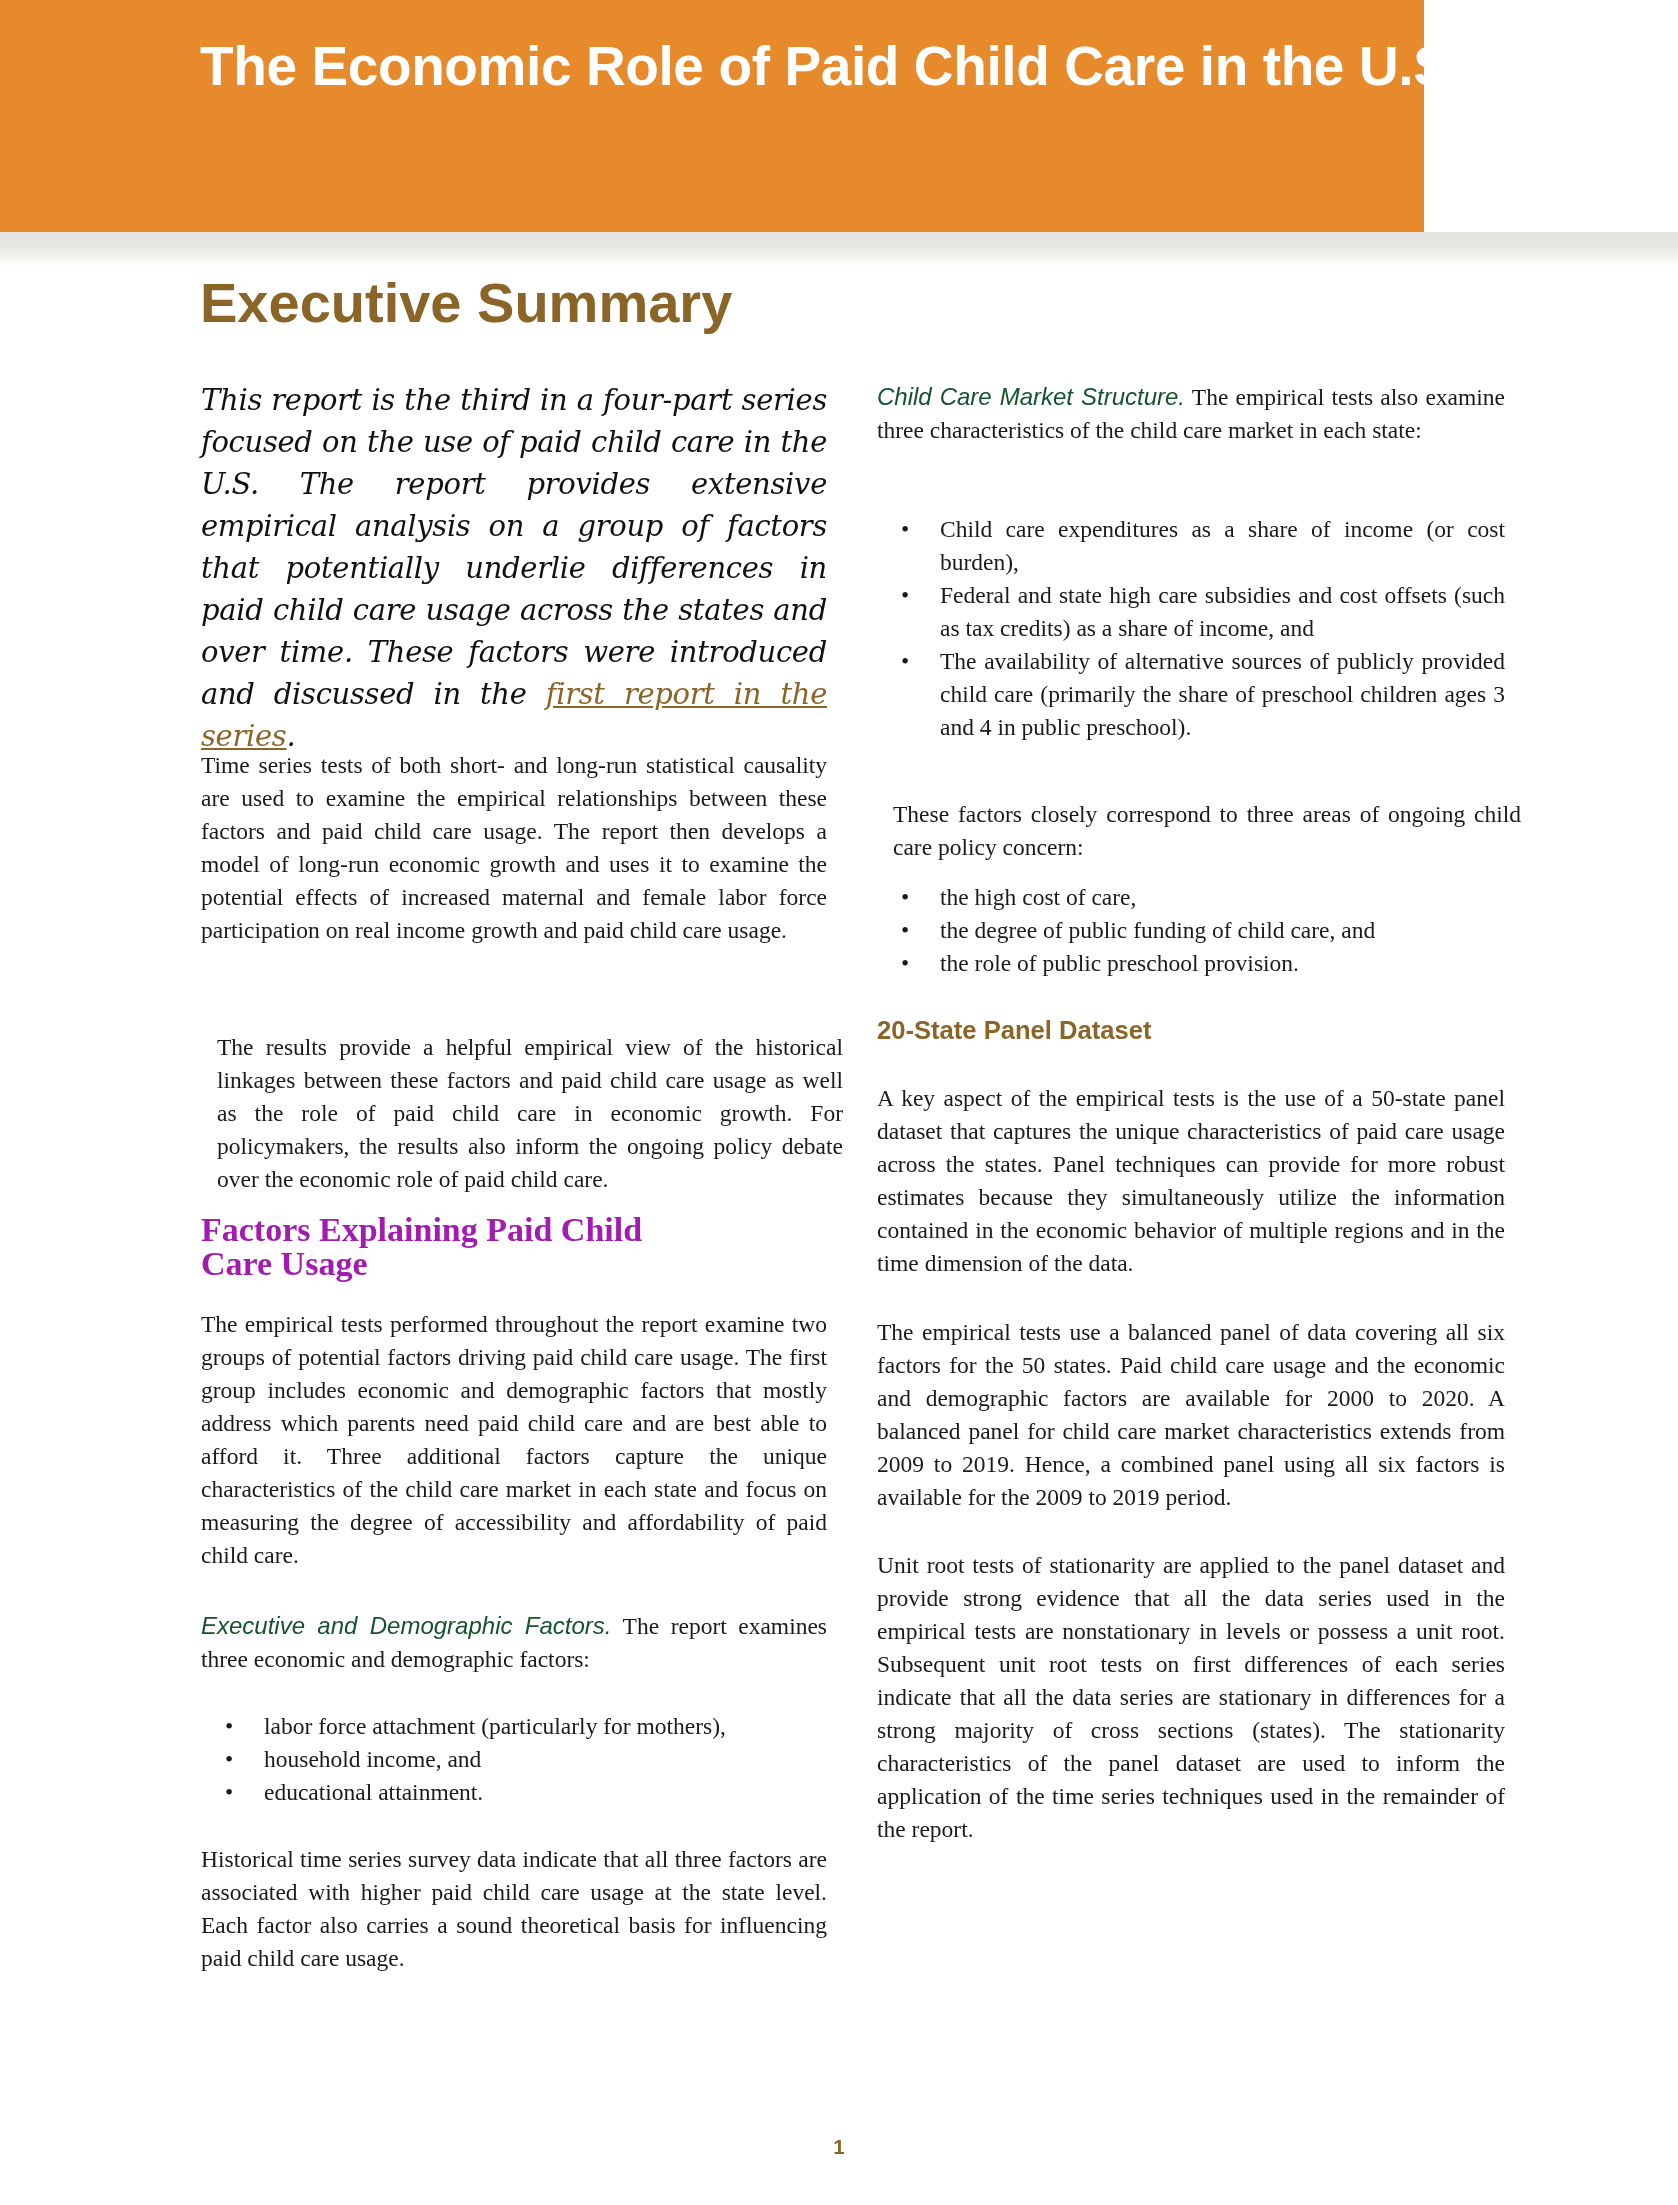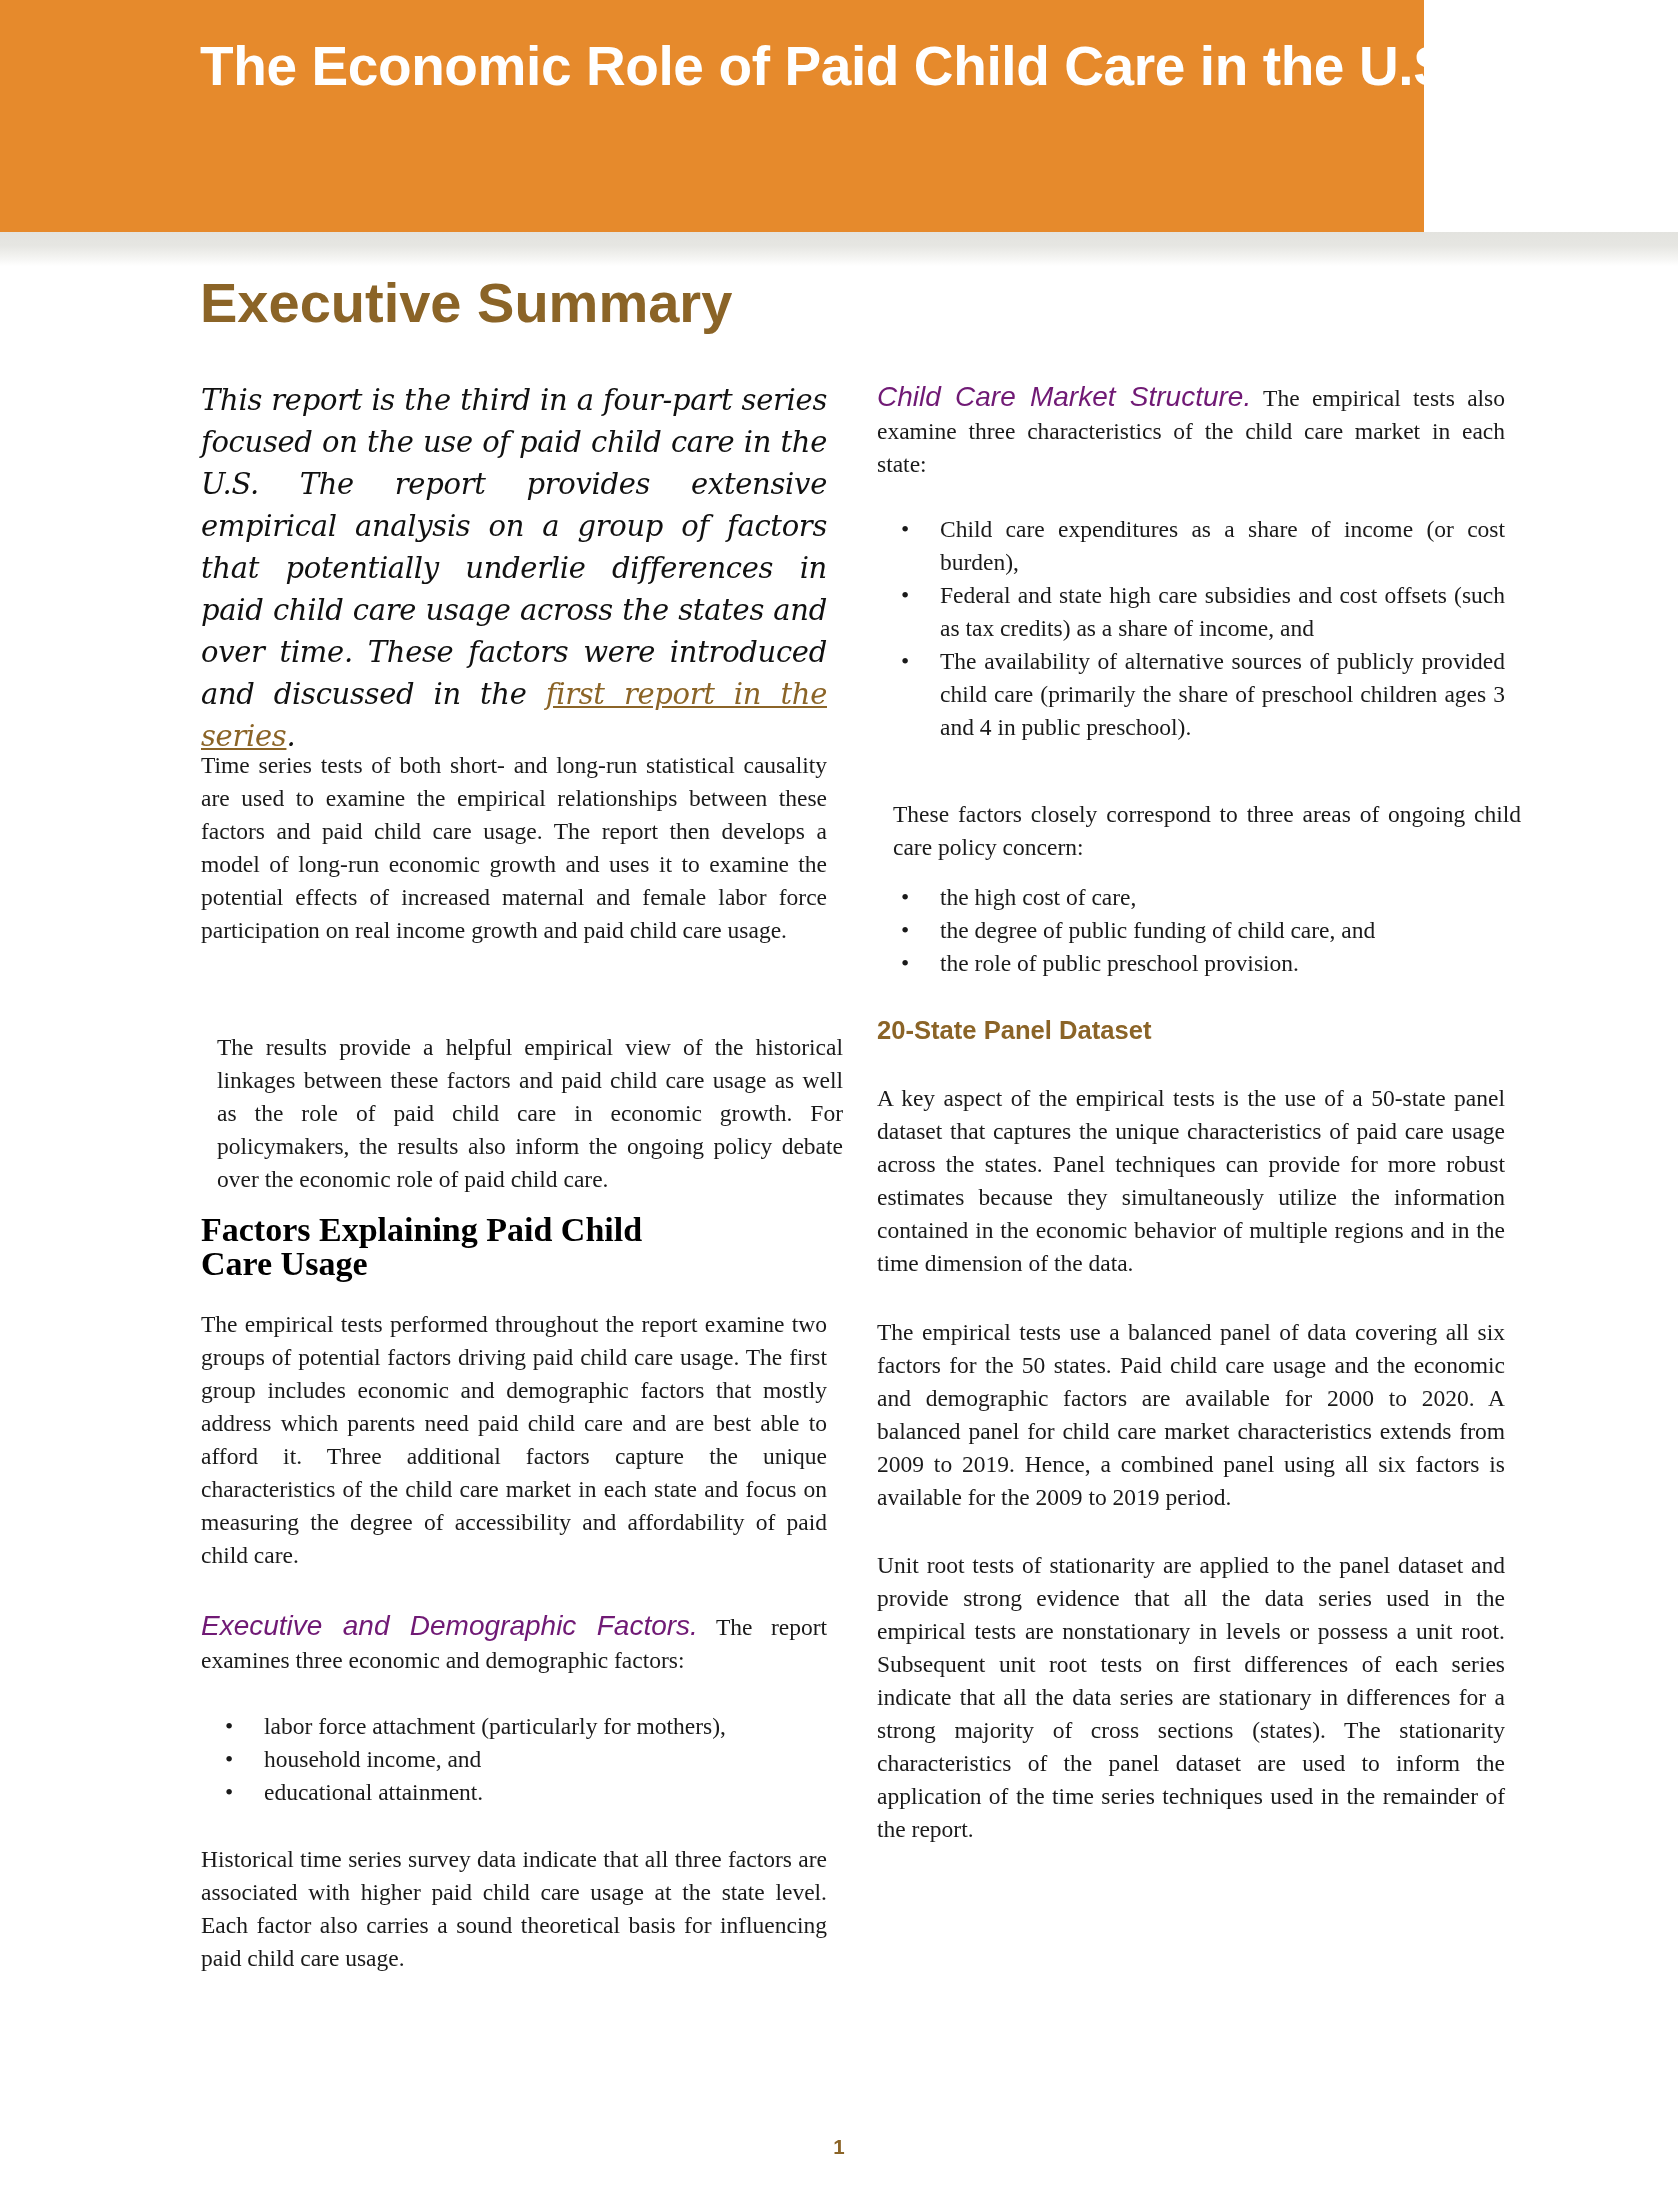--- a/index.html
+++ b/index.html
@@ -20,25 +20,25 @@
   .col-left { left: 201px; width: 626px; }
   .col-right { left: 877px; width: 628px; }
 
   .lead { position: absolute; left: 0; top: 379px; width: 626px; font-family: "DejaVu Serif", serif; font-style: italic;
     font-size: 29px; line-height: 42px; text-align: justify; color: #111; letter-spacing: -0.3px; }
   .lead a { color: #8B6427; text-decoration: underline; }
 
   .para { position: absolute; left: 0; width: 100%; font-family: "Liberation Serif", serif; font-size: 23.5px; line-height: 33px;
     text-align: justify; color: #1a1a1a; }
 
-  .sec-head-serif { position: absolute; left: 0; font-family: "Liberation Serif", serif; font-weight: bold; color: #000000;
+  .sec-head-serif { position: absolute; left: 0; font-family: "Liberation Serif", serif; font-weight: bold; color: #a21caf;
     font-size: 34px; line-height: 34px; }
   .sec-head-sans { position: absolute; left: 0; font-family: "Liberation Sans", sans-serif; font-weight: bold; color: #8B6427;
     font-size: 25.6px; line-height: 31px; }
-  .inline-head { font-family: "Liberation Sans", sans-serif; font-style: italic; color: #701a75; font-size: 28px; }
+  .inline-head { font-family: "Liberation Sans", sans-serif; font-style: italic; color: #14532d; font-size: 24px; }
 
   .bullets { position: absolute; left: 0; width: 100%; margin: 0; padding: 0; list-style: none;
     font-family: "Liberation Serif", serif; font-size: 23.5px; line-height: 33px; color: #1a1a1a; }
   .bullets li { position: relative; padding-left: 63px; text-align: justify; }
   .bullets li .dot { position: absolute; left: 24px; top: 0; }
 
   .page-num { position: absolute; left: 0; width: 1678px; top: 2135px; text-align: center; font-family: "Liberation Sans", sans-serif;
     font-weight: bold; color: #8B6427; font-size: 20.5px; }
 </style>
 </head>

